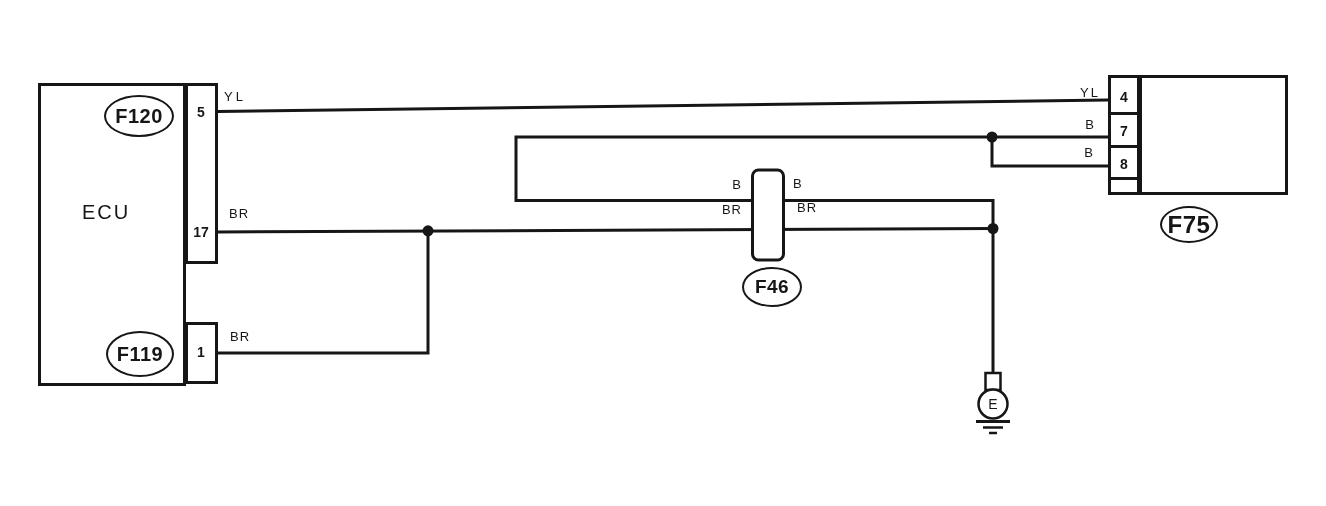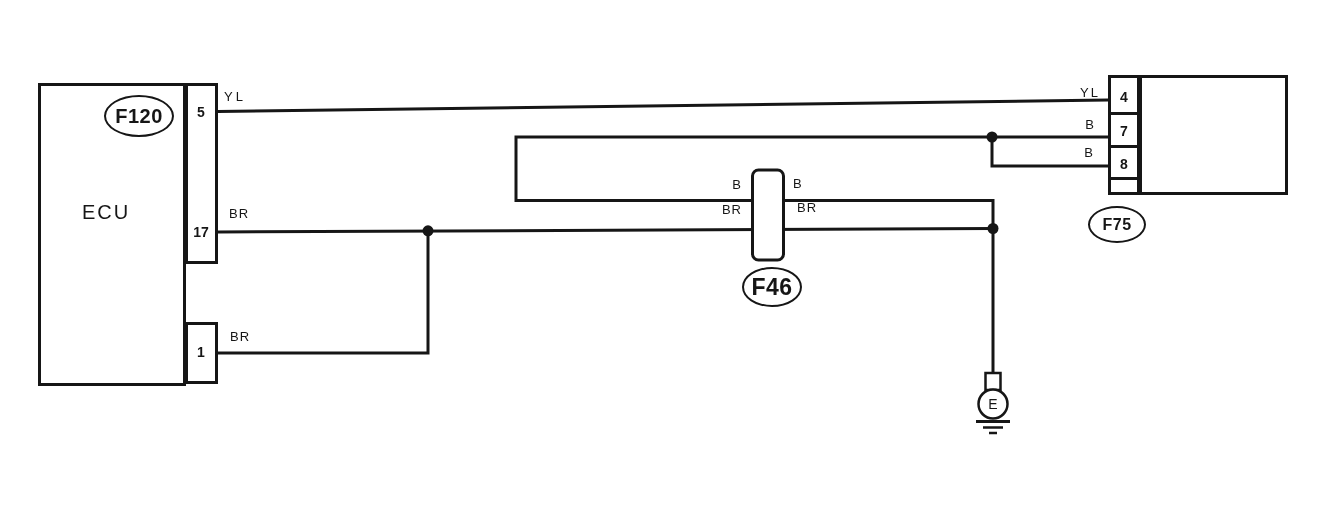--- a/index.html
+++ b/index.html
@@ -67,42 +67,45 @@
   <div class="box" style="left:1108px; top:75px; width:32px; height:120px;"></div>
   <div class="box" style="left:1139px; top:75px; width:149px; height:120px;"></div>
   <div class="divider" style="left:1108px; top:112px; width:32px;"></div>
   <div class="divider" style="left:1108px; top:145px; width:32px;"></div>
   <div class="divider" style="left:1108px; top:177px; width:32px;"></div>
 
   <div class="lbl ecu-title" style="left:62px; top:201px;margin-left:20px;">ECU</div>
   <div class="oval" style="left:104px; top:95px; width:70px; height:42px; font-size:20px;">
     <span>F120</span>
   </div>
+  <div class="oval" style="left:106px; top:331px; width:68px; height:46px; font-size:20px;">
+    <span>F119</span>
+  </div>
   <div class="pin" style="left:185px; top:104px;">5</div>
   <div class="pin" style="left:185px; top:224px;">17</div>
   <div class="pin" style="left:185px; top:344px;">1</div>
 
   <div class="lbl wirelbl" style="left:224px; top:89px; letter-spacing:3px;">YL</div>
   <div class="lbl wirelbl" style="left:229px; top:206px;">BR</div>
   <div class="lbl wirelbl" style="left:230px; top:329px;">BR</div>
 
   <div class="lbl wirelbl" style="left:722px; top:177px; width:20px; text-align:right;">B</div>
   <div class="lbl wirelbl" style="left:793px; top:176px;">B</div>
   <div class="lbl wirelbl" style="left:712px; top:202px; width:30px; text-align:right;">BR</div>
   <div class="lbl wirelbl" style="left:797px; top:200px;">BR</div>
-  <div class="oval" style="left:742px; top:267px; width:60px; height:40px; font-size:23px;">
+  <div class="oval" style="left:742px; top:267px; width:60px; height:40px; font-size:19px;">
     <span>F46</span>
   </div>
 
   <div class="lbl wirelbl" style="left:1070px; top:85px; width:30px; text-align:right; letter-spacing:2px;">YL</div>
   <div class="lbl wirelbl" style="left:1075px; top:117px; width:20px; text-align:right;">B</div>
   <div class="lbl wirelbl" style="left:1074px; top:145px; width:20px; text-align:right;">B</div>
 
   <div class="pin" style="left:1108px; top:89px;">4</div>
   <div class="pin" style="left:1108px; top:123px;">7</div>
   <div class="pin" style="left:1108px; top:156px;">8</div>
-  <div class="oval" style="left:1088px; top:206px; width:58px; height:37px; font-size:16px;align-items:center;">
+  <div class="oval" style="left:1160px; top:206px; width:58px; height:37px; font-size:24px;align-items:center;">
     <span>F75</span>
   </div>
 
   <div class="lbl" style="left:978px; top:396px; width:30px; text-align:center; font-size:14px;">E</div>
 
 </div>
 
 </body></html>

